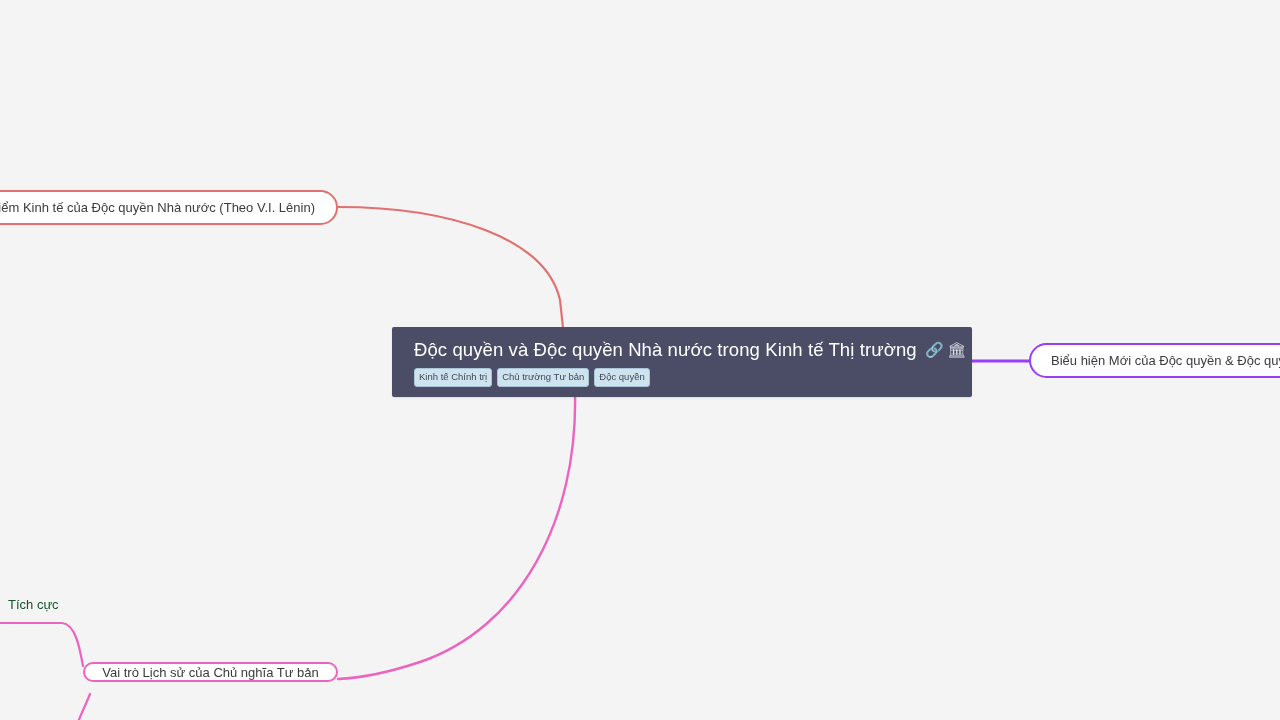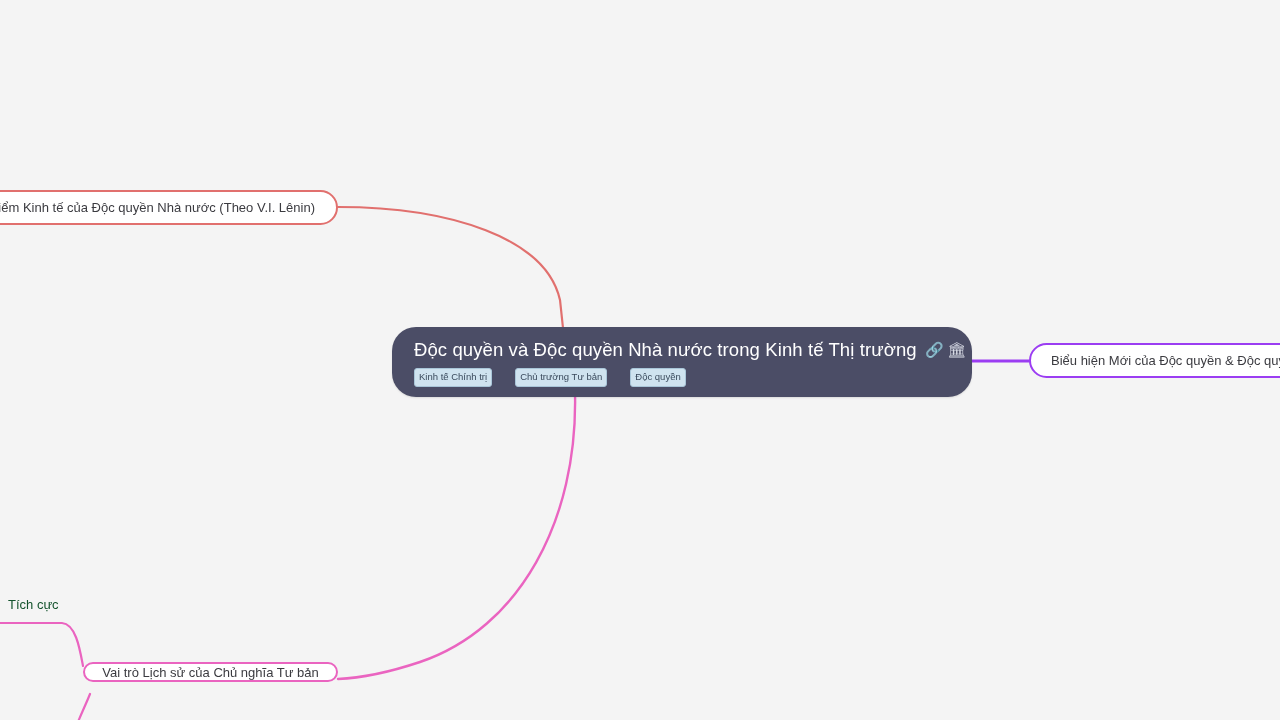--- a/index.html
+++ b/index.html
@@ -31,21 +31,21 @@
   }
 
   
   .root-node {
     position: absolute;
     left: 392px;
     top: 327px;
     width: 580px;
     padding: 11px 18px 10px 22px;
     background: #4b4d66;
-    border-radius: 24px;
+    border-radius: 2px;
     box-shadow: 0 1px 2px rgba(0,0,0,0.10);
     z-index: 5;
   }
   .root-title-row {
     display: flex;
     align-items: center;
     gap: 0;
     white-space: nowrap;
   }
   .root-title {
@@ -64,21 +64,21 @@
   .root-icons .ico {
     font-size: 15px;
     line-height: 1;
     display: inline-block;
   }
   .icon-link { color: #8fd3d8; }
   .icon-bank { color: #d7dae4; }
 
   .root-tags {
     display: flex;
-    gap: 23px;
+    gap: 5px;
     margin-top: 7px;
   }
   .tag {
     background: #cfe3ef;
     color: #3a4a5c;
     border: 1px solid #a9c6d8;
     border-radius: 3px;
     font-size: 9.5px;
     line-height: 1;
     padding: 3px 4px 4px 4px;

